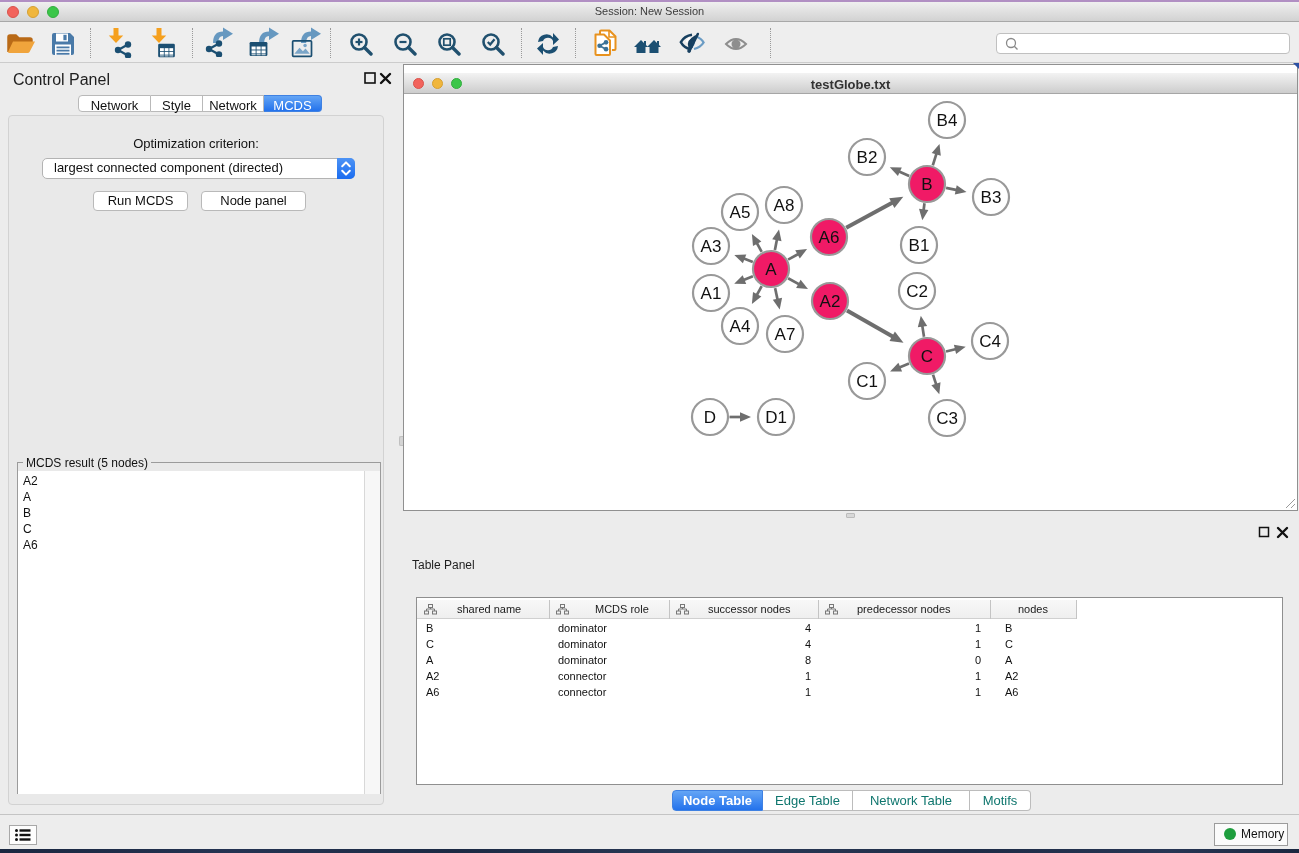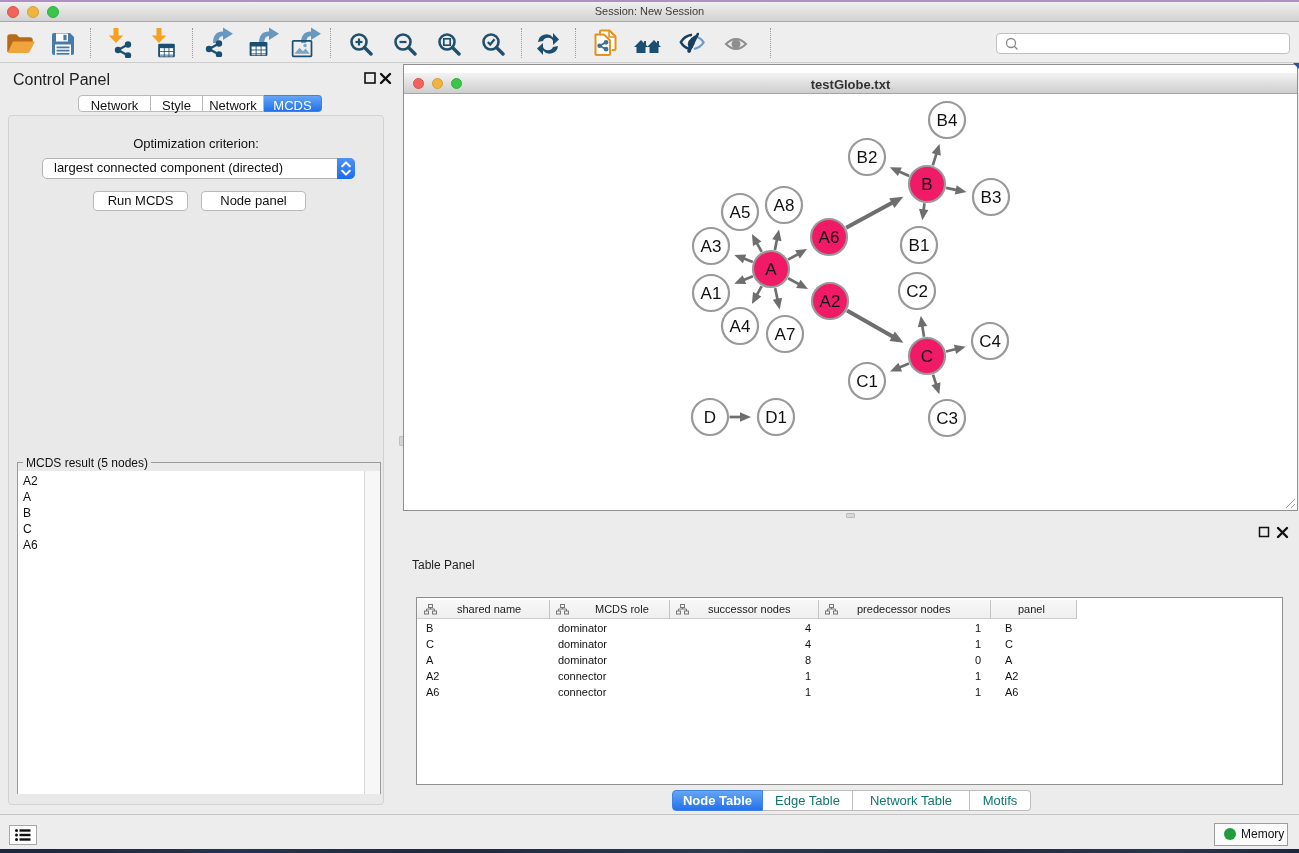--- a/index.html
+++ b/index.html
@@ -392,21 +392,21 @@
         <path d="M6.5 3.5 L6.5 5 M2.5 7 L2.5 5 L10.5 5 L10.5 7" fill="none" stroke="#777" stroke-width="1"></path>
       </svg>
     <div class="th" style="left:291px">successor nodes</div>
     <svg width="13" height="11" viewBox="0 0 13 11" style="position:absolute;top:4px;left:408px;">
         <rect x="4.5" y="0.5" width="4" height="3" fill="none" stroke="#777" stroke-width="1"></rect>
         <rect x="0.5" y="7" width="4" height="3" fill="none" stroke="#777" stroke-width="1"></rect>
         <rect x="8.5" y="7" width="4" height="3" fill="none" stroke="#777" stroke-width="1"></rect>
         <path d="M6.5 3.5 L6.5 5 M2.5 7 L2.5 5 L10.5 5 L10.5 7" fill="none" stroke="#777" stroke-width="1"></path>
       </svg>
     <div class="th" style="left:440px">predecessor nodes</div>
-    <div class="th" style="left:601px">panel</div>
+    <div class="th" style="left:601px">nodes</div>
   </div>
   <div class="td" style="left:9px; top:24px">B</div>
   <div class="td" style="left:141px; top:24px">dominator</div>
   <div class="td" style="left:330px; top:24px; width:64px; text-align:right">4</div>
   <div class="td" style="left:500px; top:24px; width:64px; text-align:right">1</div>
   <div class="td" style="left:588px; top:24px">B</div>
   <div class="td" style="left:9px; top:40px">C</div>
   <div class="td" style="left:141px; top:40px">dominator</div>
   <div class="td" style="left:330px; top:40px; width:64px; text-align:right">4</div>
   <div class="td" style="left:500px; top:40px; width:64px; text-align:right">1</div>

